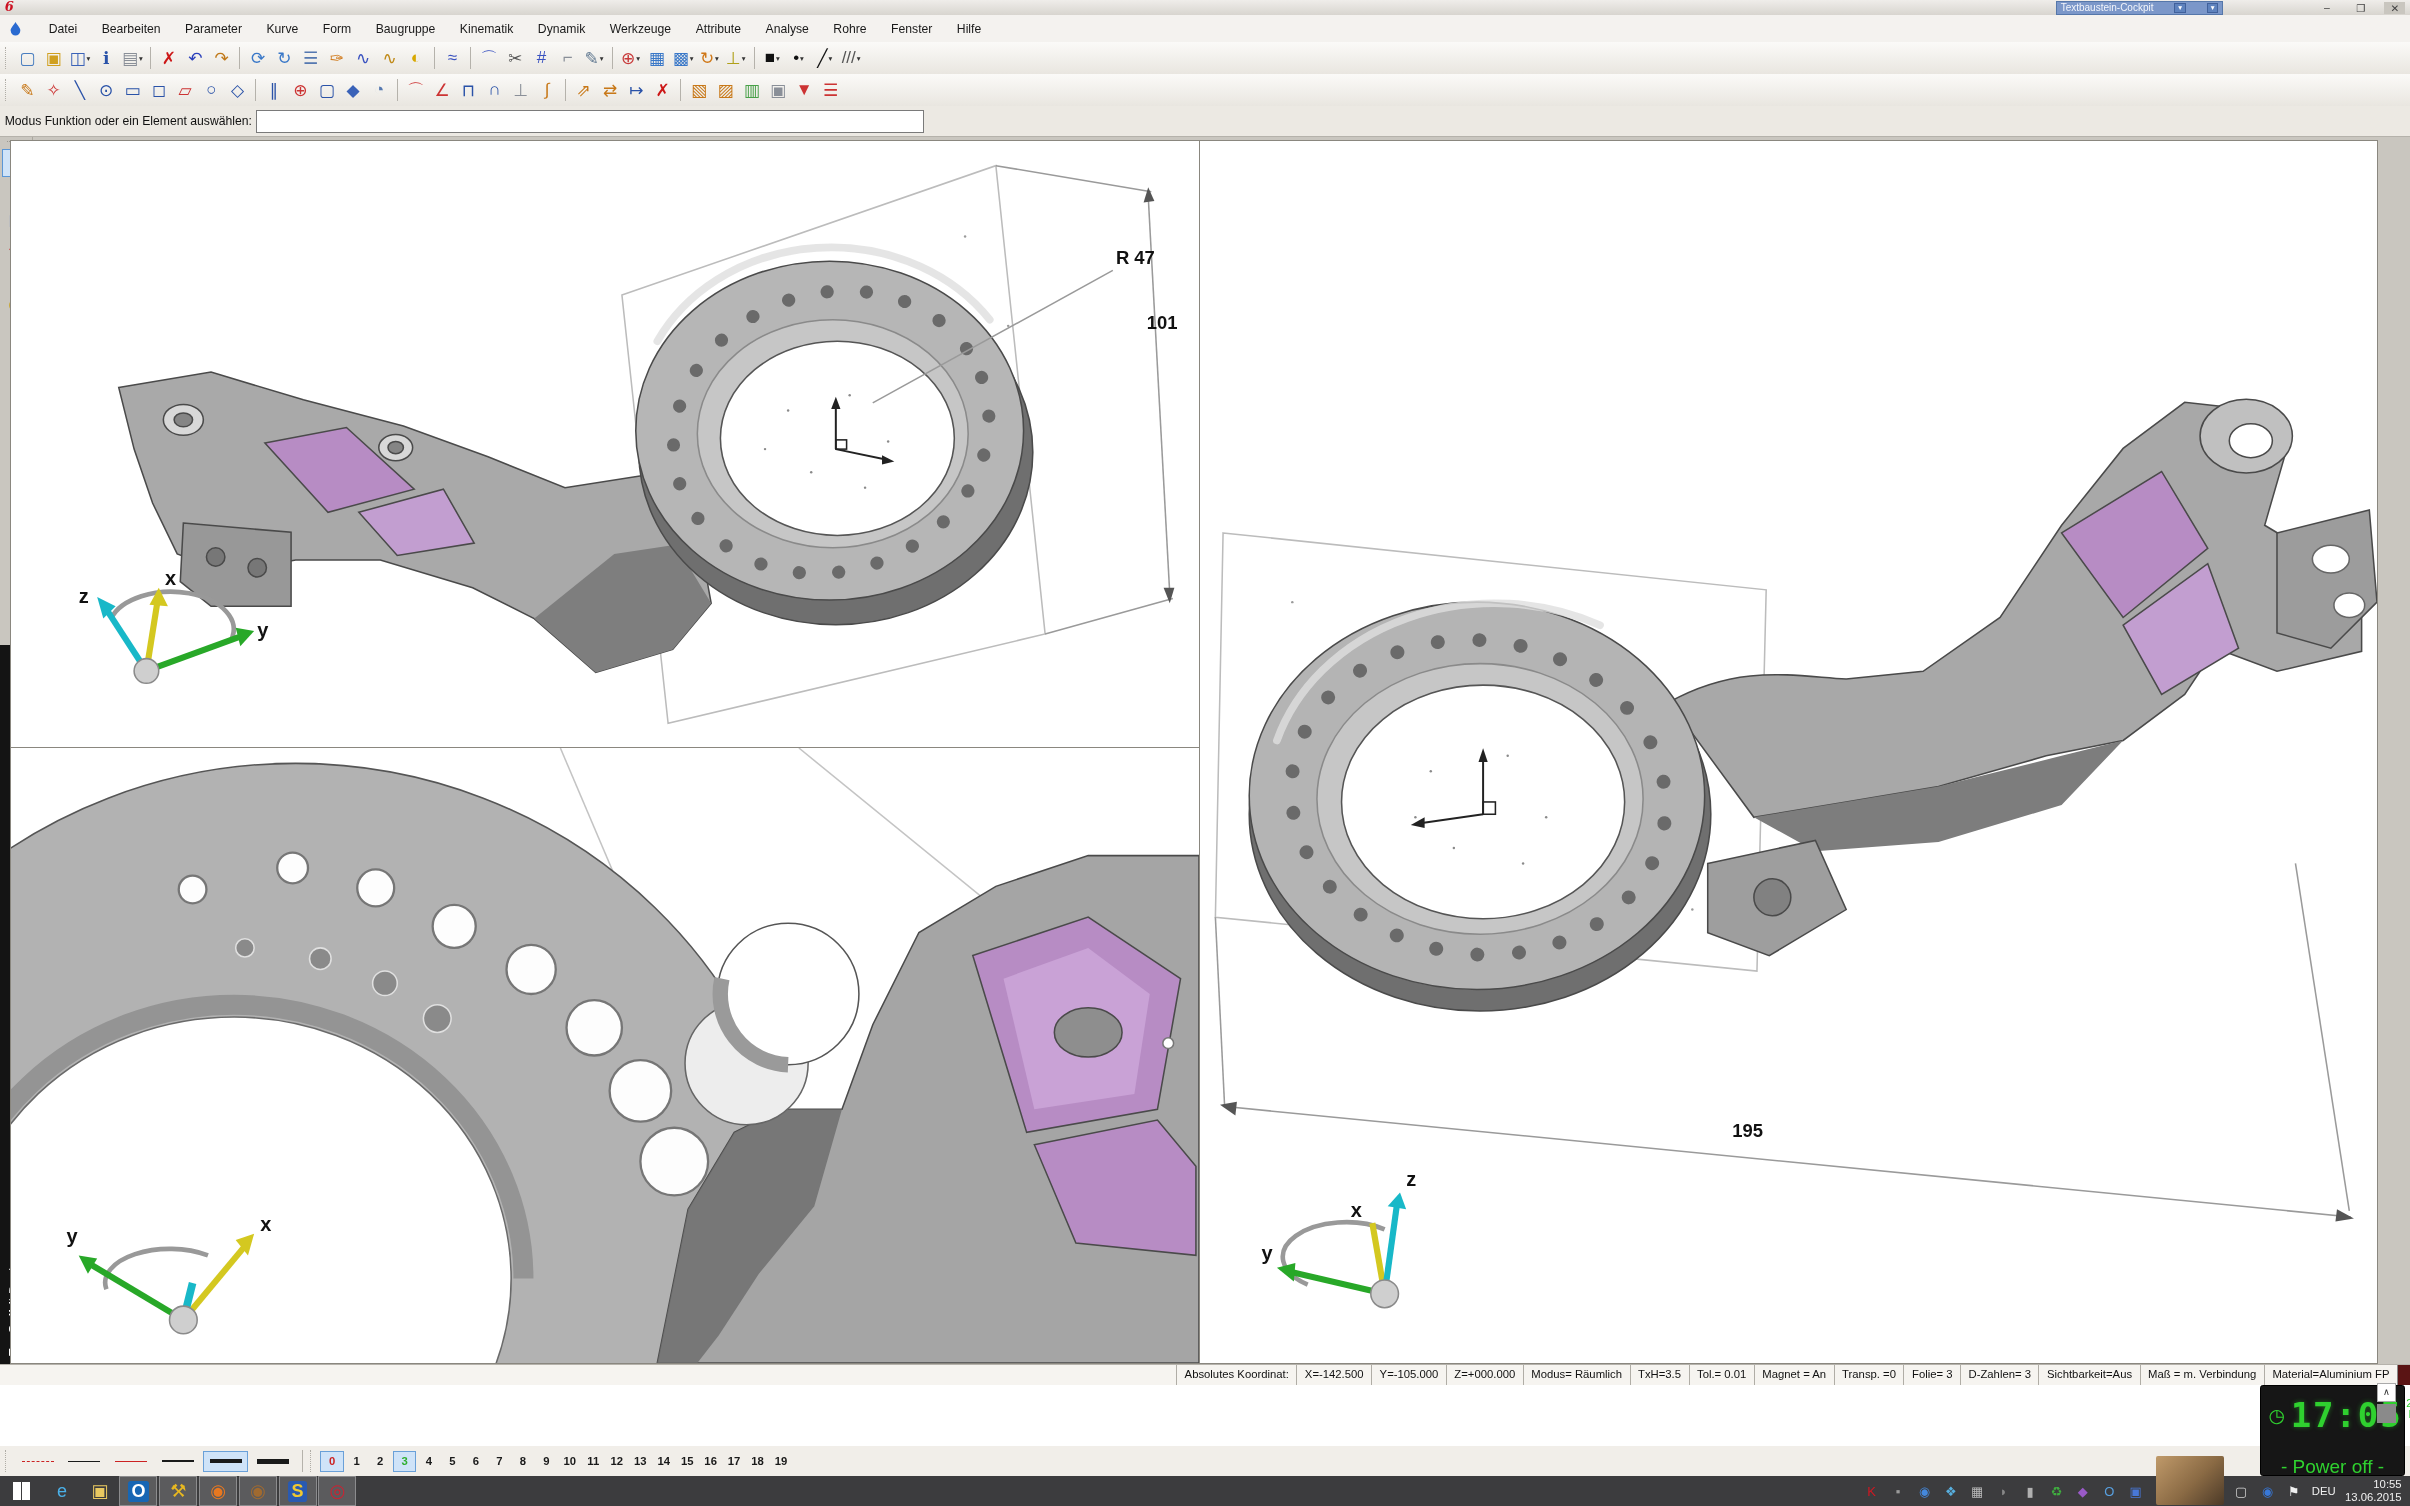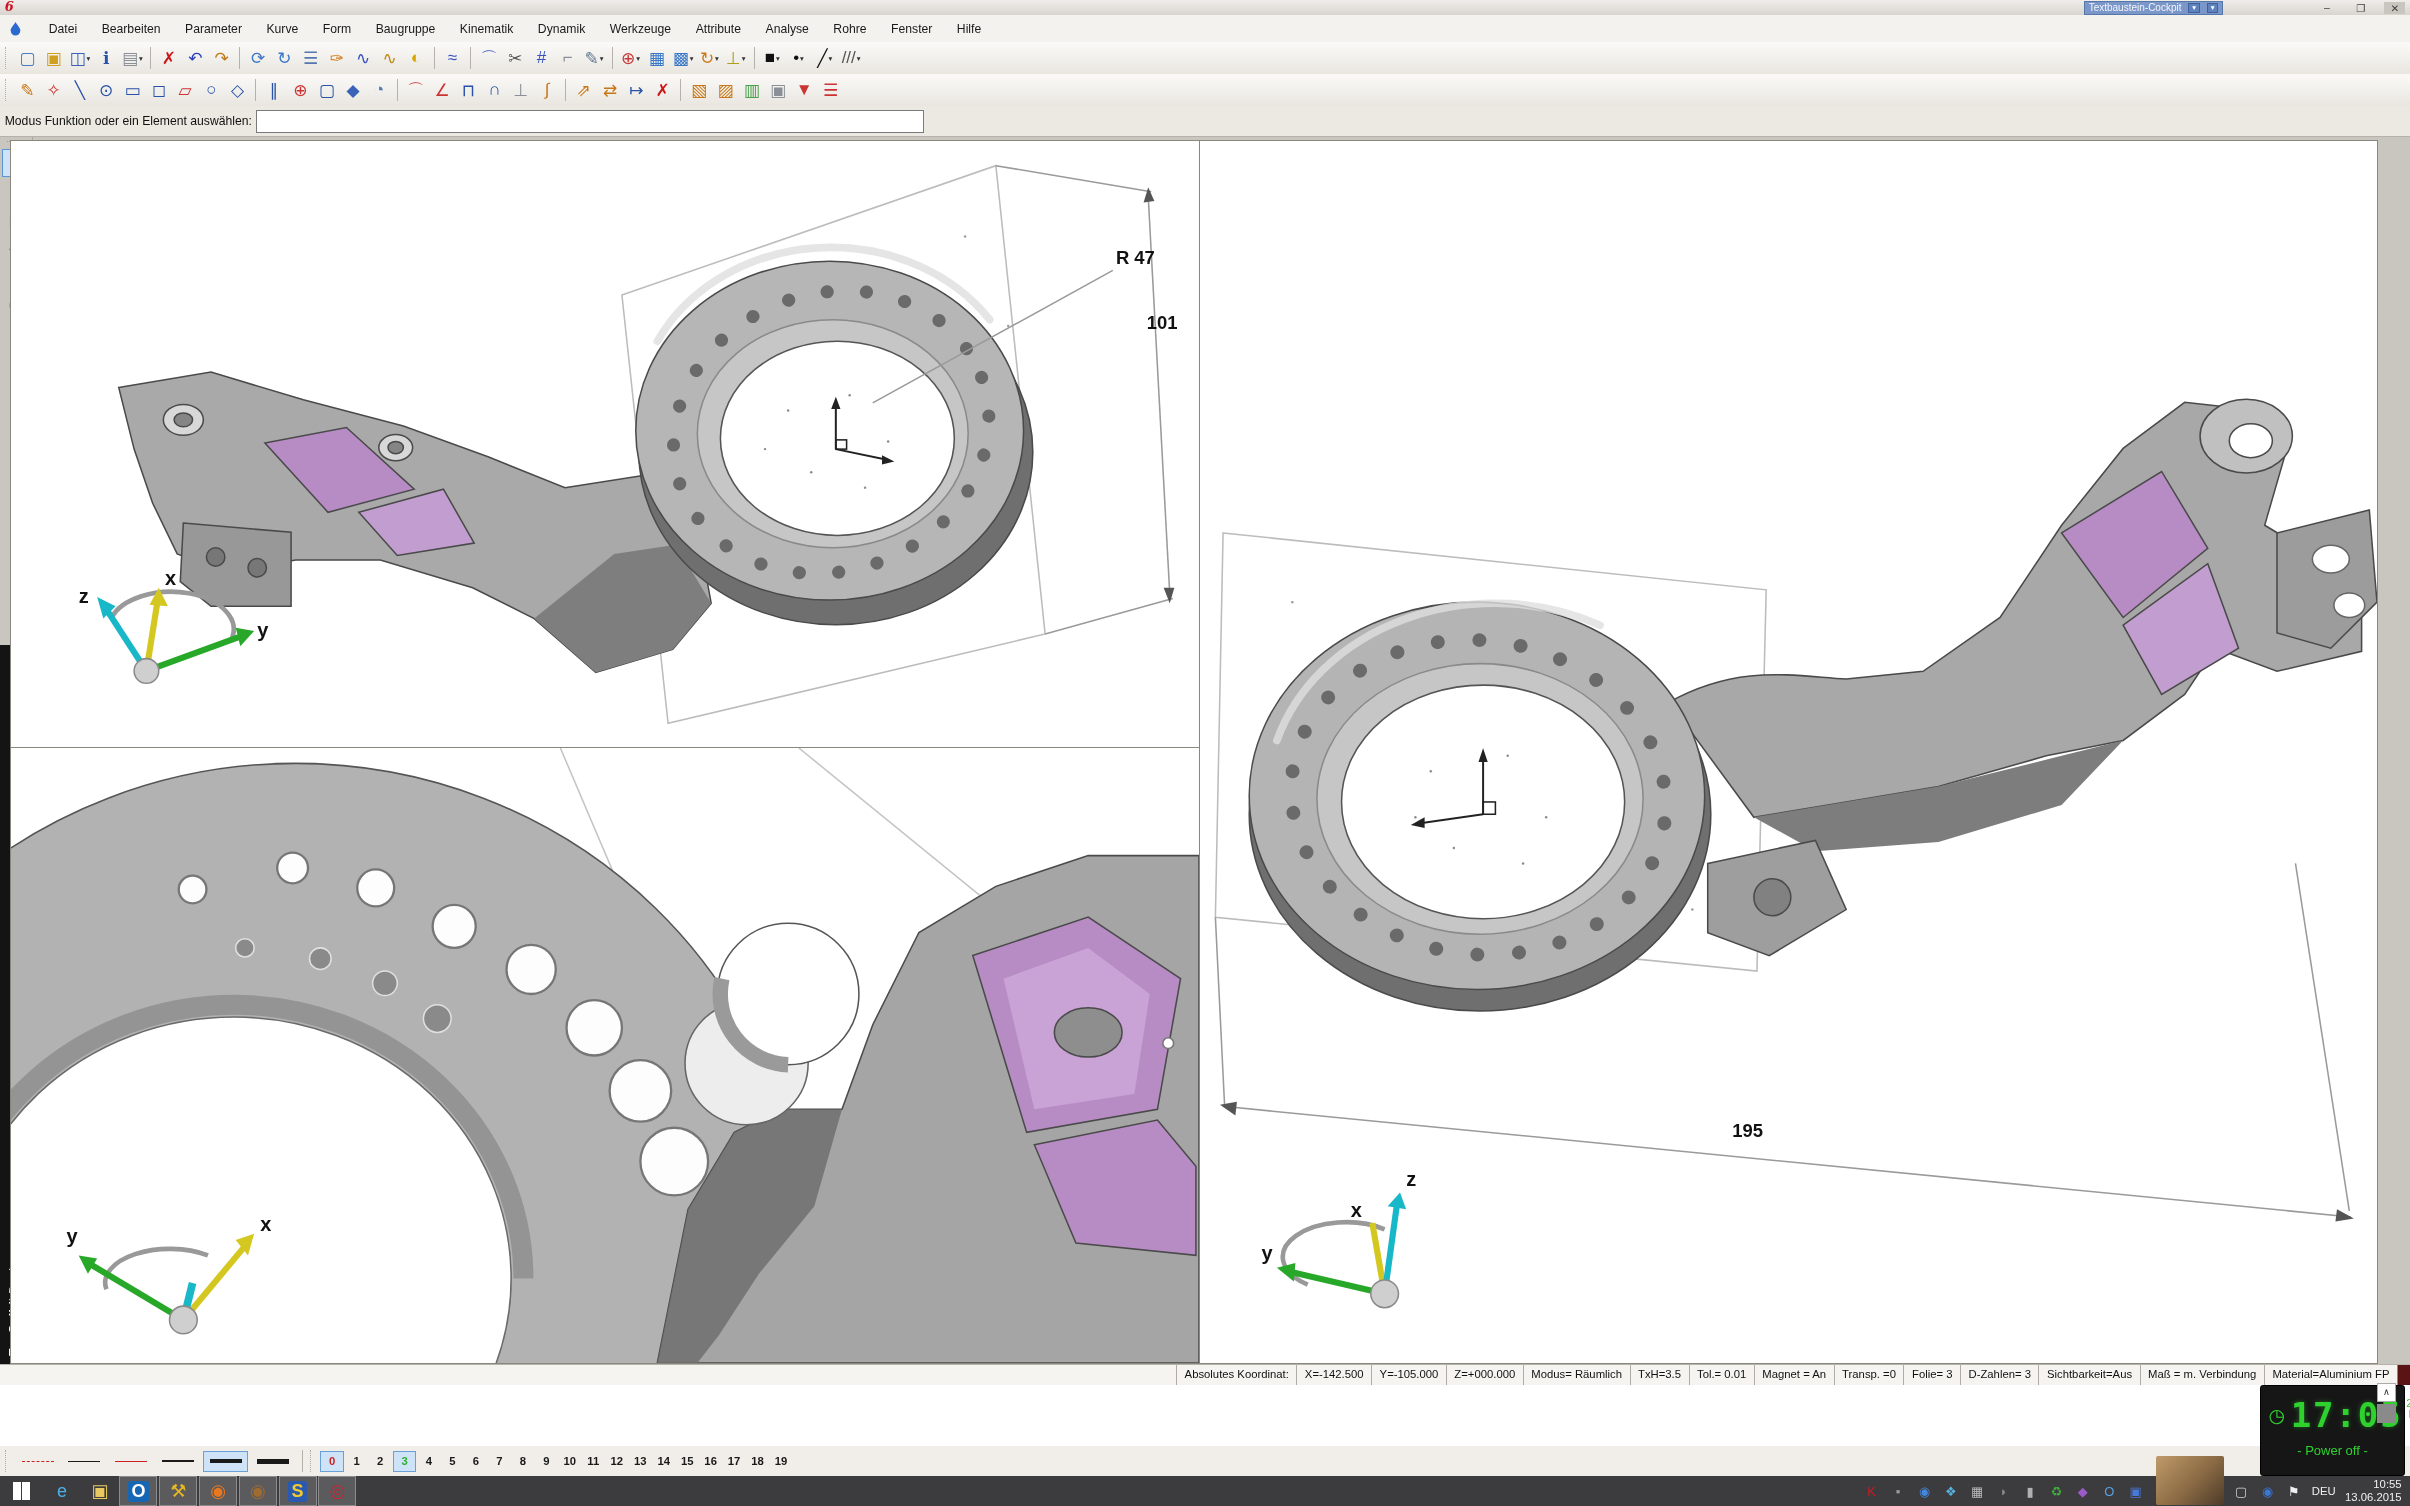--- a/index.html
+++ b/index.html
@@ -6,21 +6,21 @@
     font-family:"Liberation Sans","DejaVu Sans",sans-serif;background:#c9c6bf;}
   .screen{position:relative;width:2411px;height:1507px;}
 
   
   .titlebar{position:absolute;left:0;top:0;width:2411px;height:15px;
     background:linear-gradient(#efedea,#d8d5cf);border-bottom:0.9px solid #b5b2ab;
     display:flex;align-items:center;font-size:10.8px;color:#222;}
   .app6{position:absolute;left:4.7px;top:-0.9px;font:italic bold 13px "DejaVu Serif",serif;color:#cc1122;}
   .tb-title{position:absolute;left:0;right:0;text-align:center;white-space:nowrap;font-size:10.8px;color:#111;}
   .cockpit{position:absolute;right:188px;top:0.9px;height:12.2px;display:flex;align-items:center;
-    background:#7b97c9;border:0.9px solid #5577aa;color:#f2f5fb;font-size:10px;padding:0 3.8px;gap:7px;}
+    background:#7b97c9;border:0.9px solid #5577aa;color:#f2f5fb;font-size:10px;padding:0 3.8px;gap:21px;}
   .cockpit .cbtn{background:#5e82bd;border:0.9px solid #41619b;color:#fff;font-size:7.5px;line-height:8.5px;padding:0 2.8px;}
   .winbtns{position:absolute;right:5.6px;top:0;height:15px;display:flex;align-items:center;gap:13px;}
   .winbtn{font-size:10.4px;color:#444;width:21px;text-align:center;}
   .winbtn.close{background:#c9c6bf;}
 
   
   .menubar{position:absolute;left:0;top:15px;width:2411px;height:27px;background:#f4f2ef;
     border-bottom:0.9px solid #cfccc5;display:flex;align-items:center;gap:1.9px;padding-left:7.5px;}
   .menubar .menu-item{padding:0 11.3px;font-size:12.2px;color:#1a1a1a;}
   .menulogo{margin-right:13px;display:flex;align-items:center;}
@@ -92,21 +92,21 @@
   .tray .tclock{font-size:11.3px;text-align:right;line-height:13px;color:#f0f0f0;}
 
   
   .clockwidget{position:absolute;left:2260px;top:1385px;width:143px;height:89px;background:#161616;
     border:0.9px solid #000;border-radius:2.8px;color:#2fd12f;z-index:40;}
   .cw-row{display:flex;align-items:center;padding:9.4px 5.6px 0 7.5px;}
   .cw-icon{font-size:19px;}
   .cw-time{font-family:"DejaVu Sans Mono",monospace;font-size:34px;font-weight:bold;letter-spacing:1.9px;
     margin:0 3.8px 0 5.6px;text-shadow:0 0 5.6px rgba(47,209,47,.45);}
   .cw-mode{font-size:11.3px;line-height:11.3px;text-align:center;}
-  .cw-status{text-align:center;font-size:13px;margin-top:8px;}
+  .cw-status{text-align:center;font-size:19px;margin-top:21px;}
   .gadgetnub{position:absolute;left:2377px;top:1383px;width:19px;height:41px;z-index:41;}
   .gadgetnub .up{background:#fff;border:0.9px solid #aaa;height:17px;text-align:center;font-size:9.4px;color:#333;line-height:16px;}
   .gadgetnub .sq{background:#8a8a8a;height:19px;margin-top:1.9px;}
   .wallphoto{position:absolute;left:2156px;top:1456px;width:68px;height:49px;z-index:39;border-radius:1.9px;
     background:linear-gradient(135deg,#c09a6a,#8a6a44 55%,#4c3a28);}
 </style>
 </head>
 <body>
 
 <div class="screen">

